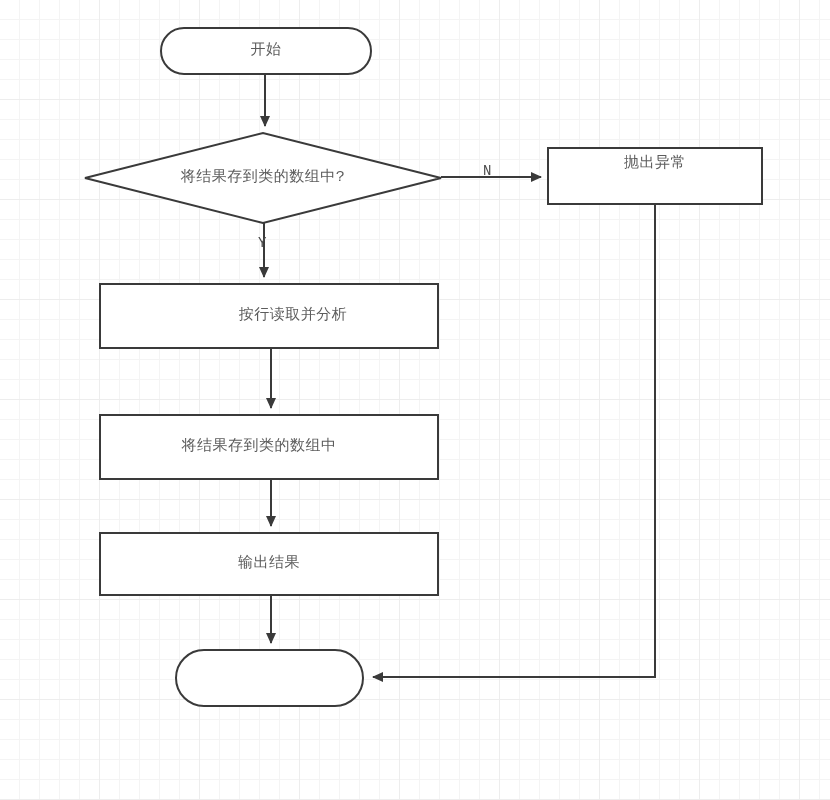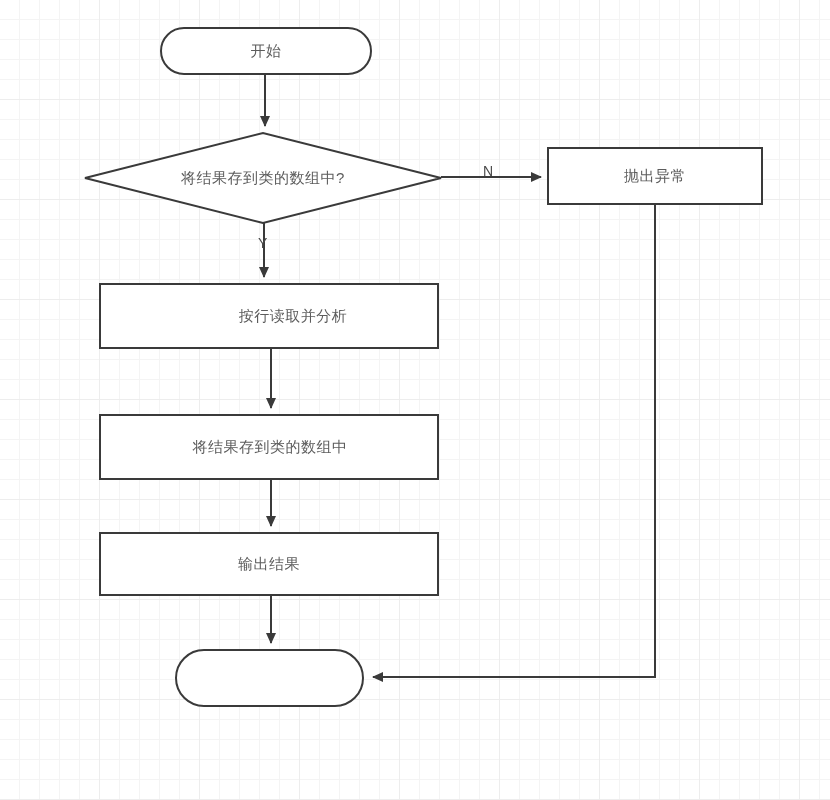--- a/index.html
+++ b/index.html
@@ -17,21 +17,21 @@
       linear-gradient(to bottom, #ededed 1px, transparent 1px),
       linear-gradient(to right, #f4f4f4 1px, transparent 1px),
       linear-gradient(to bottom, #f4f4f4 1px, transparent 1px);
     background-size:
       100px 100px,
       100px 100px,
       20px 20px,
       20px 20px;
     background-position: -1px -1px, -1px -1px, -1px -1px, -1px -1px;
     overflow: hidden;
-    font-family: Liberation Sans, sans-serif;
+    font-family: Liberation Mono, monospace;
   }
   #flow-svg {
     position: absolute;
     left: 0;
     top: 0;
     width: 830px;
     height: 800px;
   }
   .node-label {
     position: absolute;
@@ -93,25 +93,25 @@
 
     <path d="M271,595 L271,643" fill="none" stroke="#3a3a3a" stroke-width="2" marker-end="url(#arrow)"></path>
 
     <path d="M655,204 L655,677 L373,677" fill="none" stroke="#3a3a3a" stroke-width="2" marker-end="url(#arrow)"></path>
   </svg>
 
   <div class="node-label" style="left:161px; top:28px; width:210px; height:46px;">开始</div>
 
   <div class="node-label" style="left:85px; top:133px; width:356px; height:90px;">将结果存到类的数组中?</div>
 
-  <div class="node-label" style="left:548px; top:148px; width:214px; height:56px;">抛出异常</div>
+  <div class="node-label" style="left:548px; top:136px; width:214px; height:56px;">抛出异常</div>
 
   <div class="node-label" style="left:100px; top:284px; width:386px; height:64px;text-align:right;">按行读取并分析</div>
 
-  <div class="node-label" style="left:101px; top:415px; width:338px; height:64px;">将结果存到类的数组中</div>
+  <div class="node-label" style="left:90px; top:415px; width:338px; height:64px;">将结果存到类的数组中</div>
 
   <div class="node-label" style="left:100px; top:533px; width:338px; height:62px;">输出结果</div>
 
 
   <div class="edge-label" style="left:483px; top:164px;">N</div>
 
   <div class="edge-label" style="left:258px; top:236px;">Y</div>
 
 </div>
 

